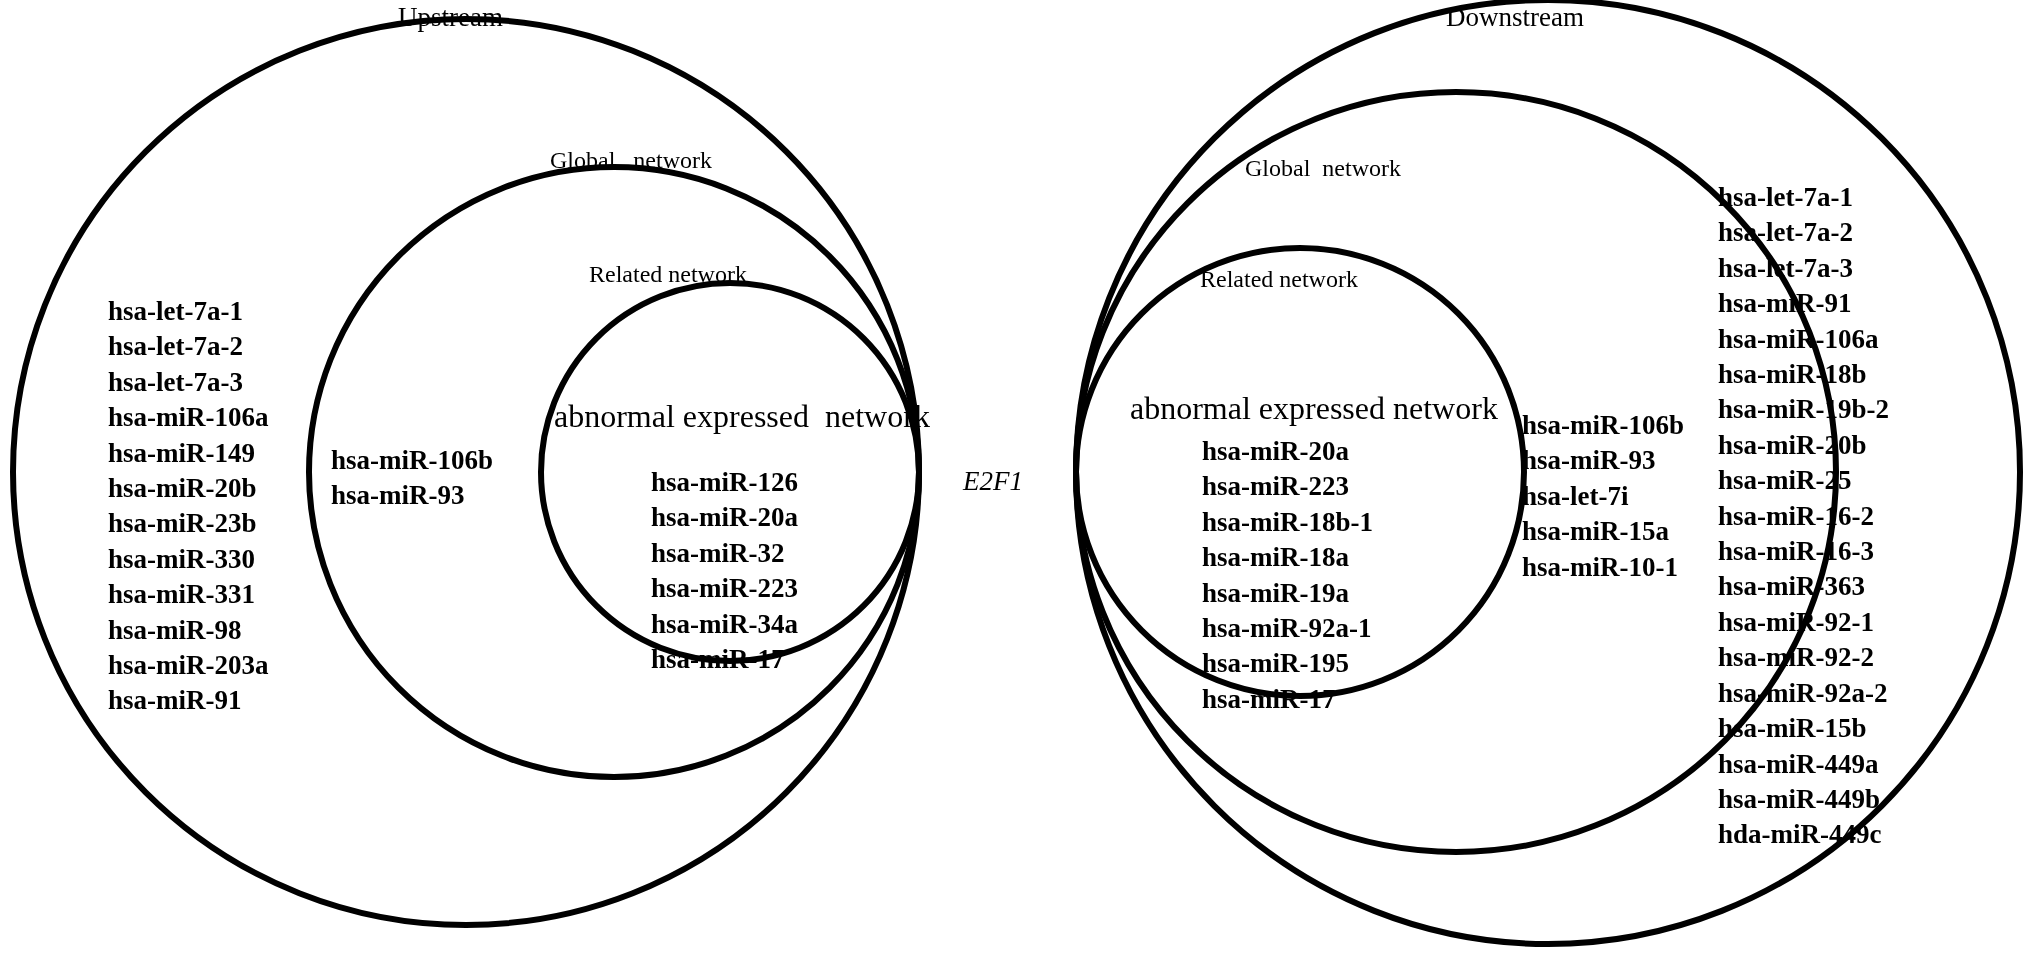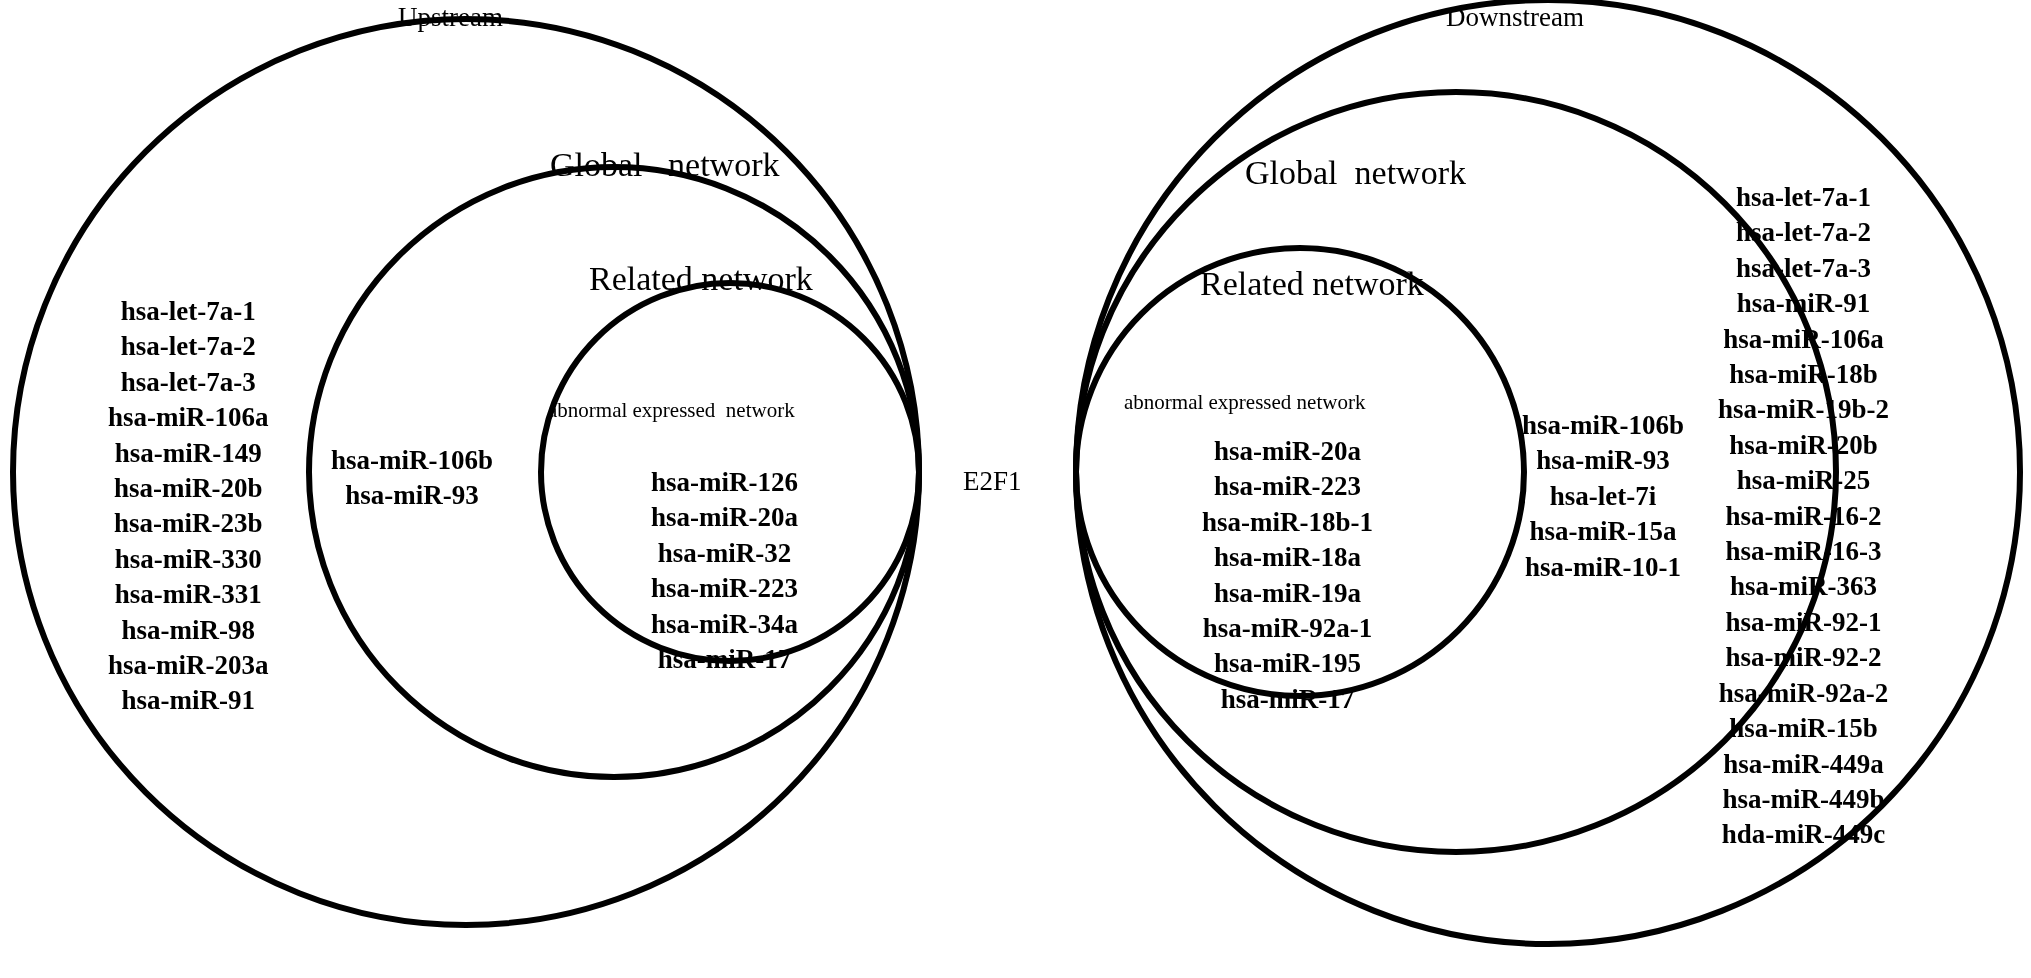--- a/index.html
+++ b/index.html
@@ -11,21 +11,20 @@
   body {
     font-family: "Liberation Serif", "DejaVu Serif", serif;
     color: #000000;
   }
   #canvas {
     position: relative;
     width: 2031px;
     height: 978px;
     background: #ffffff;
     overflow: hidden;
-    text-align: center;
   }
   #venn-svg {
     position: absolute;
     top: 0;
     left: 0;
     width: 2031px;
     height: 978px;
   }
   .circle-outline {
     fill: none;
@@ -34,27 +33,29 @@
   .txt {
     position: absolute;
     white-space: pre;
     line-height: 1.0;
     color: #000000;
   }
   .group-title {
     font-size: 27px;
   }
   .ring-label {
-    font-size: 34px;
+    font-size: 24px;
   }
   .core-label {
-    font-size: 21px;
+    font-size: 32px;
+    margin-left: 6px;
   }
   .center-label {
     font-size: 27px;
+    font-style: italic;
   }
   .mir-list {
     font-size: 27px;
   }
   .mir-list .mir-item {
     display: block;
     line-height: 35.4px;
     white-space: pre;
     font-weight: bold;
   }

